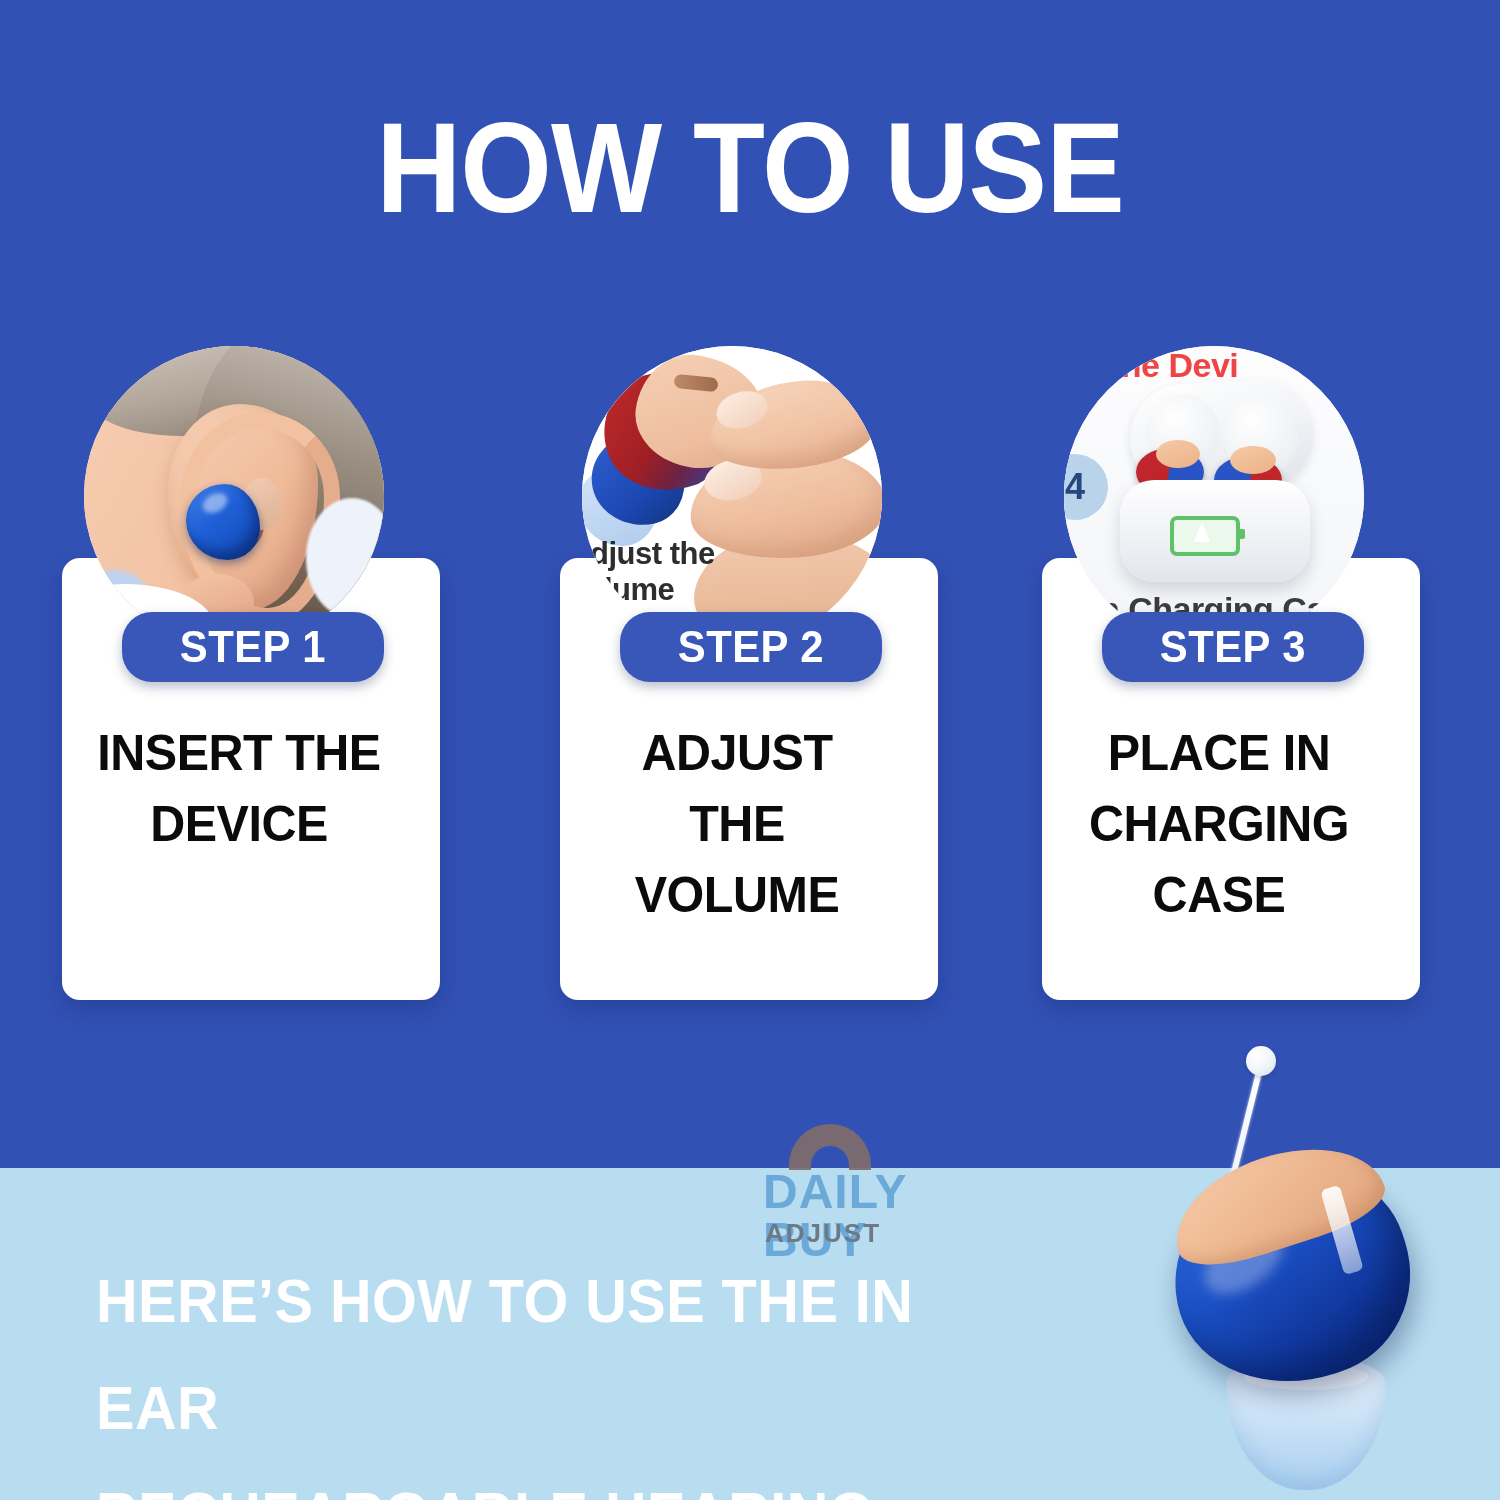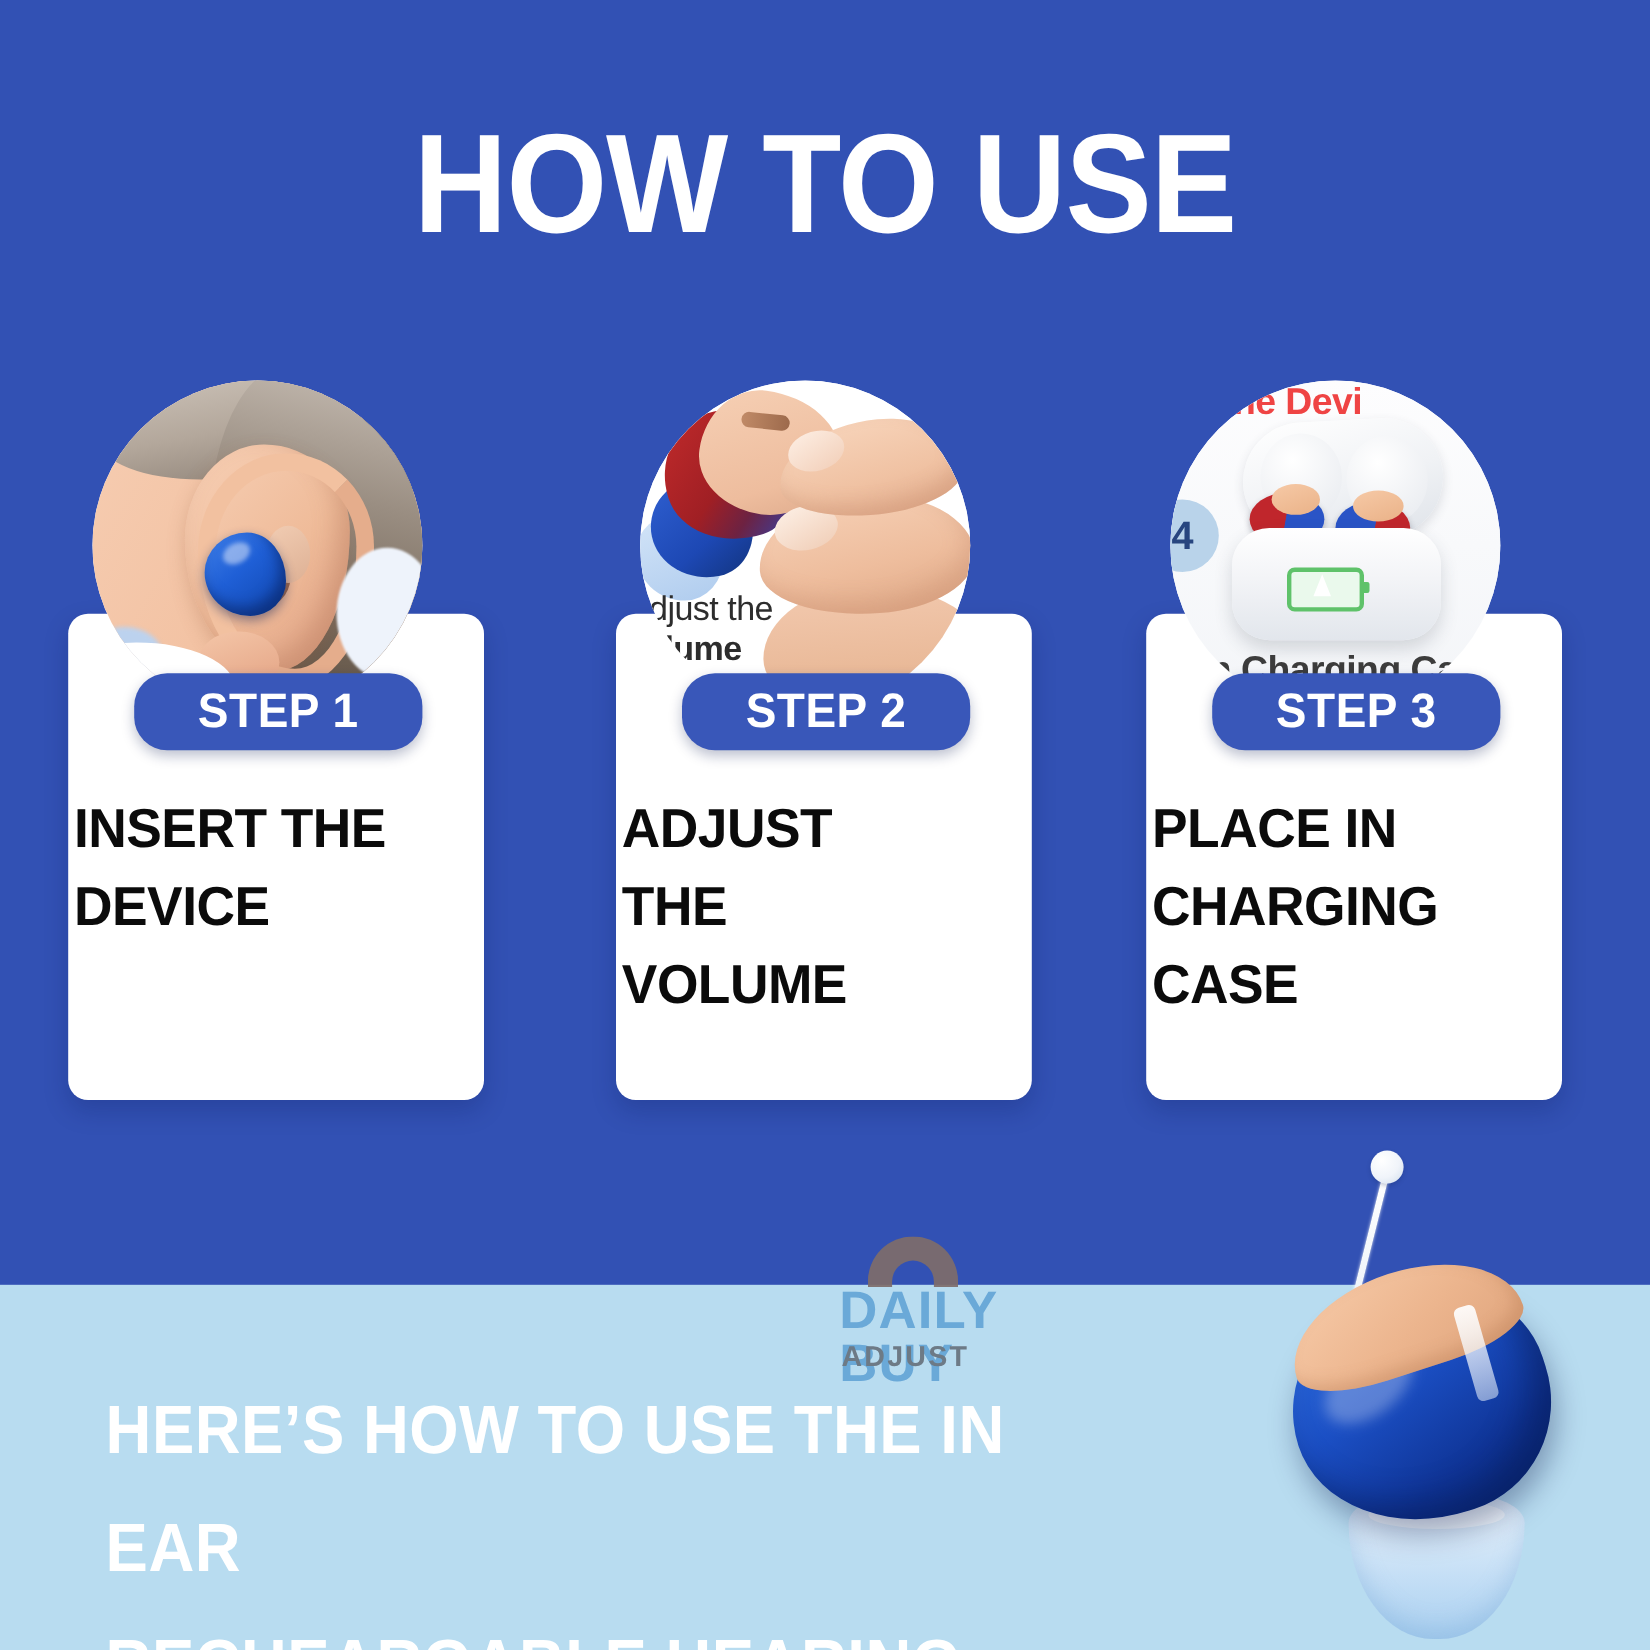--- a/index.html
+++ b/index.html
@@ -57,21 +57,21 @@
     display:flex;align-items:center;justify-content:center;
   }
   .badge span{
     color:#ffffff;font-size:44px;font-weight:bold;
     letter-spacing:.5px;line-height:1;transform:scaleX(.95);
   }
 
   
   .card-text{
     position:absolute;left:20px;top:718px;width:354px;
-    z-index:4;text-align:left;color:#0b0b0b;
+    z-index:4;text-align:center;color:#0b0b0b;
     font-size:50px;font-weight:bold;line-height:1.42;
     letter-spacing:-.5px;
   }
   .card-text .ln{display:block;transform:scaleX(.97);}
 
   
   .ear-bg{position:absolute;inset:0;background:
       radial-gradient(circle at 78% 30%, #6d6256 0%, #6d6256 18%, rgba(109,98,86,0) 19%),
       linear-gradient(120deg,#f6cdb2 0%,#f3c3a4 48%,#eab593 100%);}
   .ear-hair{position:absolute;right:-6px;top:-18px;width:200px;height:330px;
@@ -132,21 +132,21 @@
   .p2-f2{position:absolute;left:108px;top:104px;width:196px;height:108px;
      background:linear-gradient(170deg,#f7d2b8 0%,#eebd9d 58%,#dfa987 100%);
      border-radius:50% 50% 46% 54%/58% 56% 44% 42%;transform:rotate(-4deg);
      box-shadow:inset -8px -12px 18px rgba(190,130,100,.28);}
   .p2-nail2{position:absolute;left:122px;top:114px;width:58px;height:40px;
      background:linear-gradient(160deg,#fdf0e6,#f0cdb6);border-radius:50%;transform:rotate(-12deg);}
   .p2-f3{position:absolute;left:112px;top:186px;width:204px;height:122px;
      background:linear-gradient(175deg,#f3cab0 0%,#e8b795 70%,#d79f7e 100%);
      border-radius:48% 52% 50% 50%/55% 55% 45% 45%;}
   .p2-txt1{position:absolute;left:8px;top:190px;color:#2d2d2d;
-     font-size:31px;font-weight:normal;letter-spacing:-.5px;}
+     font-size:31px;font-weight:bold;letter-spacing:-.5px;}
   .p2-txt2{position:absolute;left:22px;top:226px;color:#2d2d2d;
      font-size:31px;font-weight:bold;letter-spacing:-.5px;}
 
   
   .p3-bg{position:absolute;inset:0;background:linear-gradient(180deg,#fdfdfe 0%,#f3f5f8 100%);}
   .p3-top{position:absolute;left:46px;top:0px;color:#ef4444;
      font-size:34px;font-weight:bold;letter-spacing:-.5px;}
   .p3-num{position:absolute;left:-22px;top:108px;width:66px;height:66px;border-radius:50%;
      background:#b9d3ea;color:#27457f;font-size:36px;font-weight:bold;
      display:flex;align-items:center;justify-content:center;}

